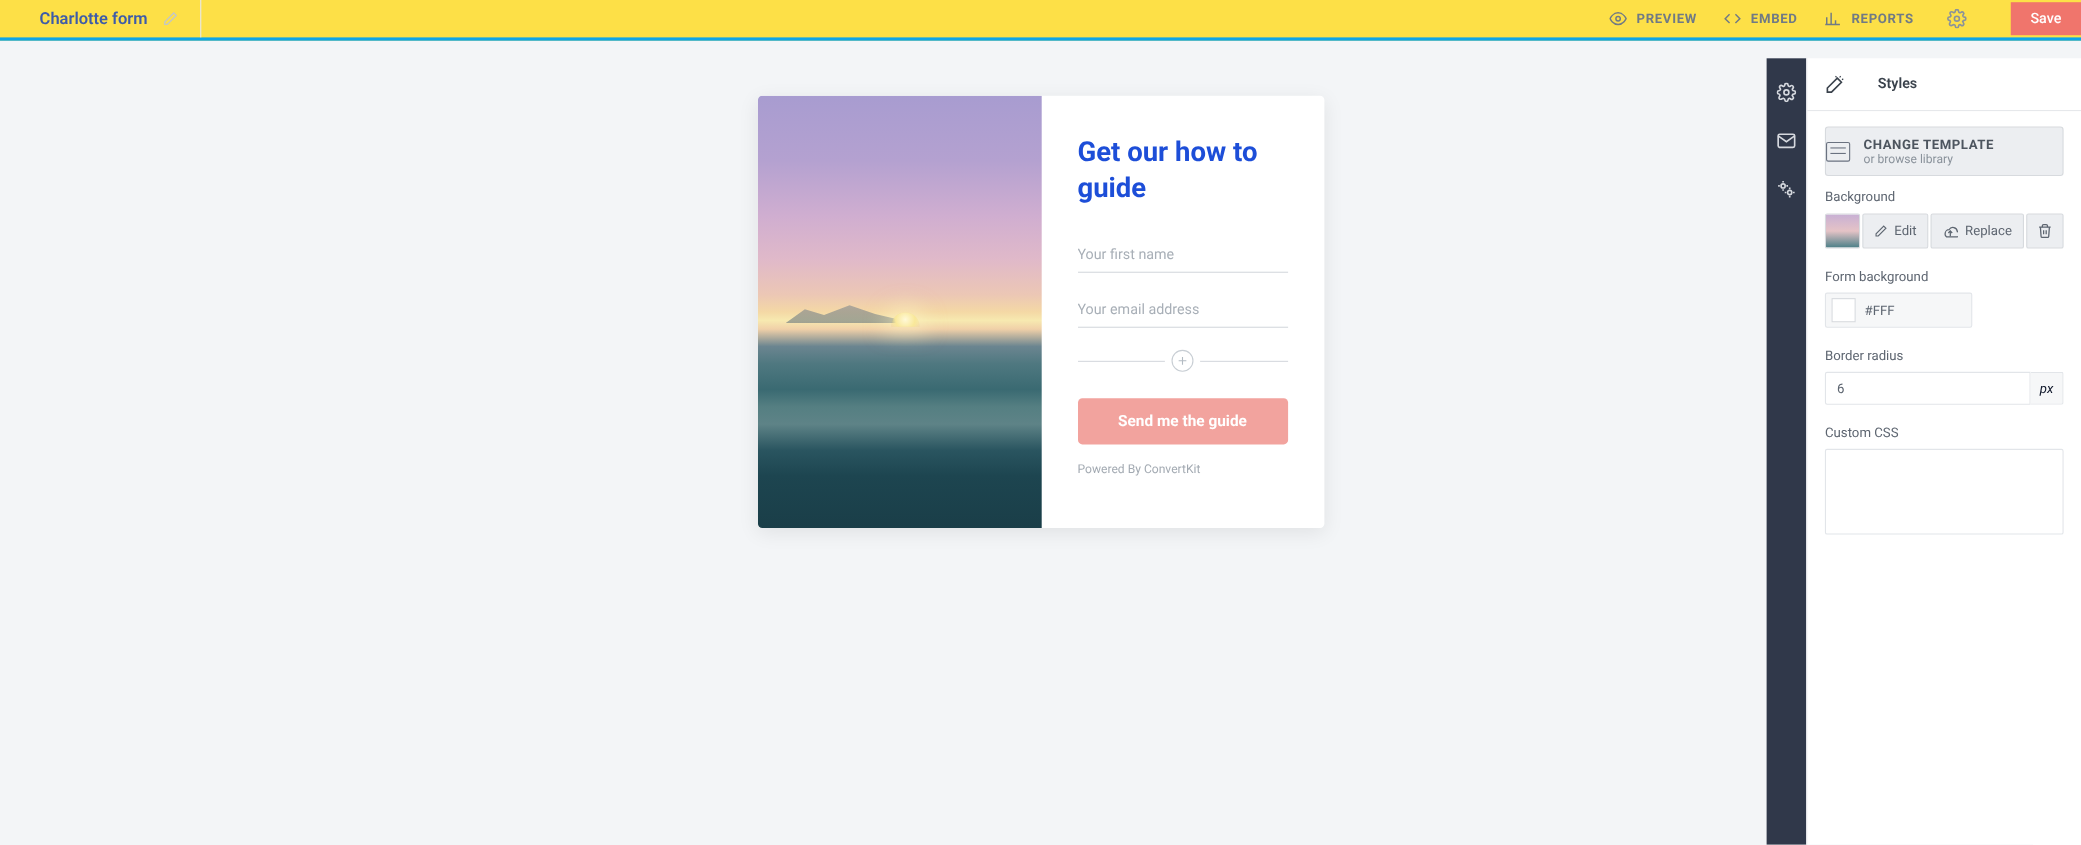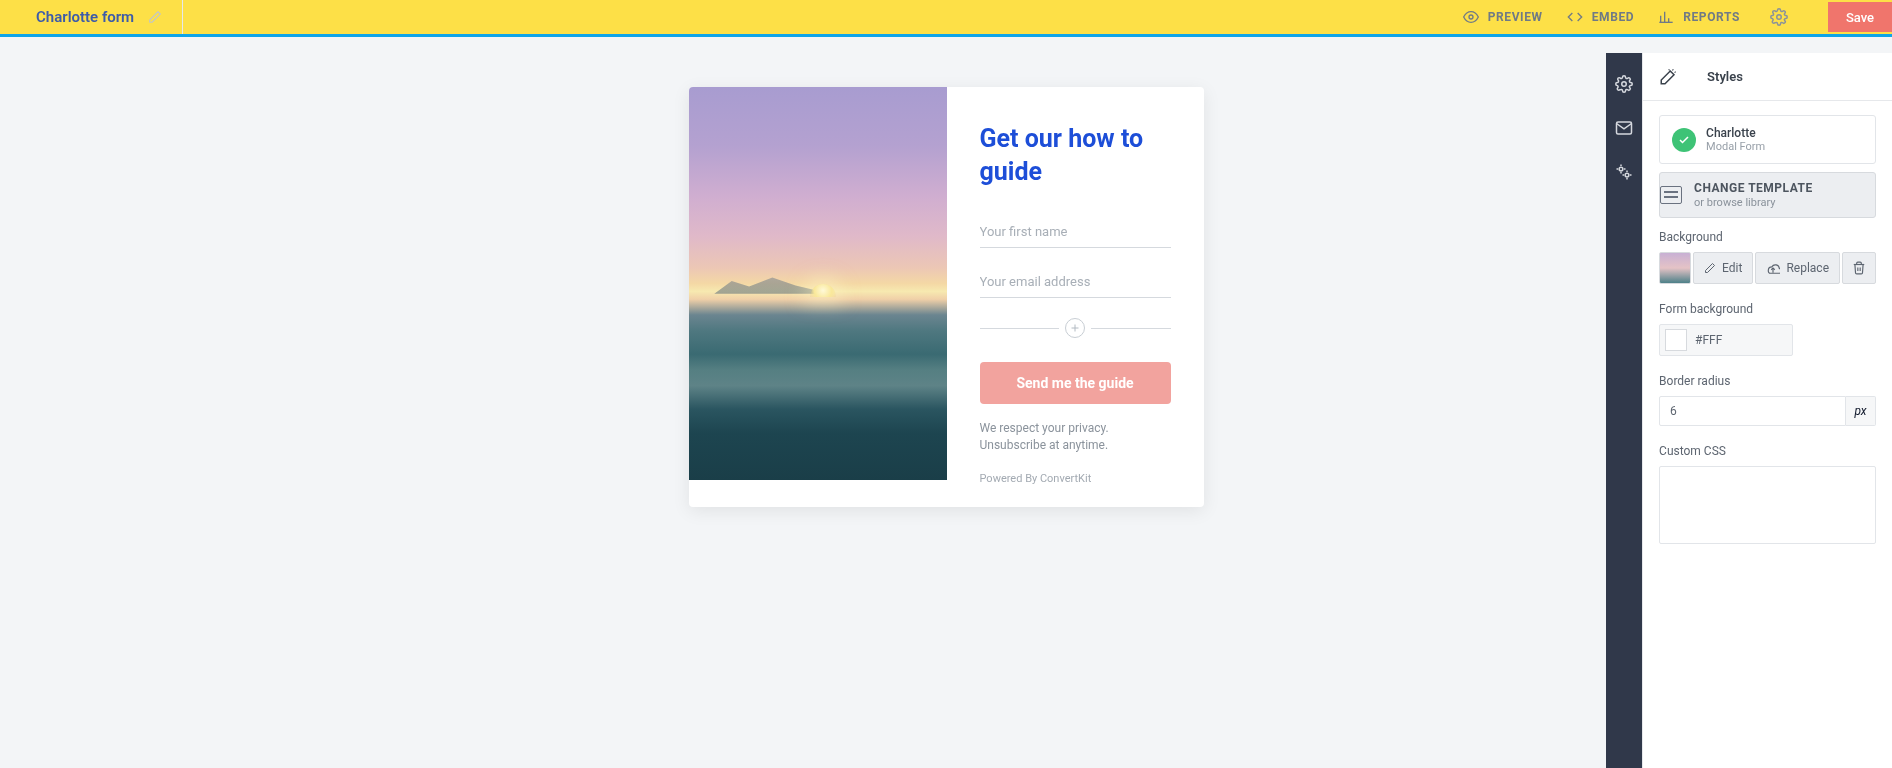--- a/index.html
+++ b/index.html
@@ -140,21 +140,20 @@
           <div class="add-line"></div>
           <div class="add-circle">
             <svg width="12" height="12" viewBox="0 0 24 24" fill="none" stroke="currentColor" stroke-width="2">
                 <line x1="12" y1="5" x2="12" y2="19"></line>
                 <line x1="5" y1="12" x2="19" y2="12"></line>
               </svg>
           </div>
           <div class="add-line"></div>
         </div>
         <button class="submit-btn">Send me the guide</button>
-        <p class="privacy">We respect your privacy. Unsubscribe at anytime.</p>
         <p class="powered">Powered By ConvertKit</p>
       </div>
     </div>
   </div>
 
   <div class="right">
     <div class="sidetabs">
       <span class="sidetab">
         <svg width="18" height="18" viewBox="0 0 24 24" fill="none" stroke="currentColor" stroke-width="2">
             <circle cx="12" cy="12" r="3"></circle>
@@ -180,31 +179,20 @@
         <span>
           <svg width="18" height="18" viewBox="0 0 24 24" fill="none" stroke="#3a424c" stroke-width="2">
               <path d="M15 4l5 5L8 21H3v-5L15 4z"></path>
               <path d="M18 2l1 1M21 5l1 1M14 2l-1 1"></path>
             </svg>
         </span>
         <span class="panel-head-title">Styles</span>
       </div>
       <div class="panel-body">
 
-        <div class="tpl-card">
-          <div class="tpl-check">
-            <svg width="12" height="12" viewBox="0 0 24 24" fill="none" stroke="currentColor" stroke-width="3">
-                <polyline points="20 6 9 17 4 12"></polyline>
-              </svg>
-          </div>
-          <div>
-            <div class="tpl-name">Charlotte</div>
-            <div class="tpl-sub">Modal Form</div>
-          </div>
-        </div>
 
         <div class="change-card">
           <div class="change-icon"></div>
           <div>
             <div class="change-title">CHANGE TEMPLATE</div>
             <div class="change-sub">or browse library</div>
           </div>
         </div>
 
 

